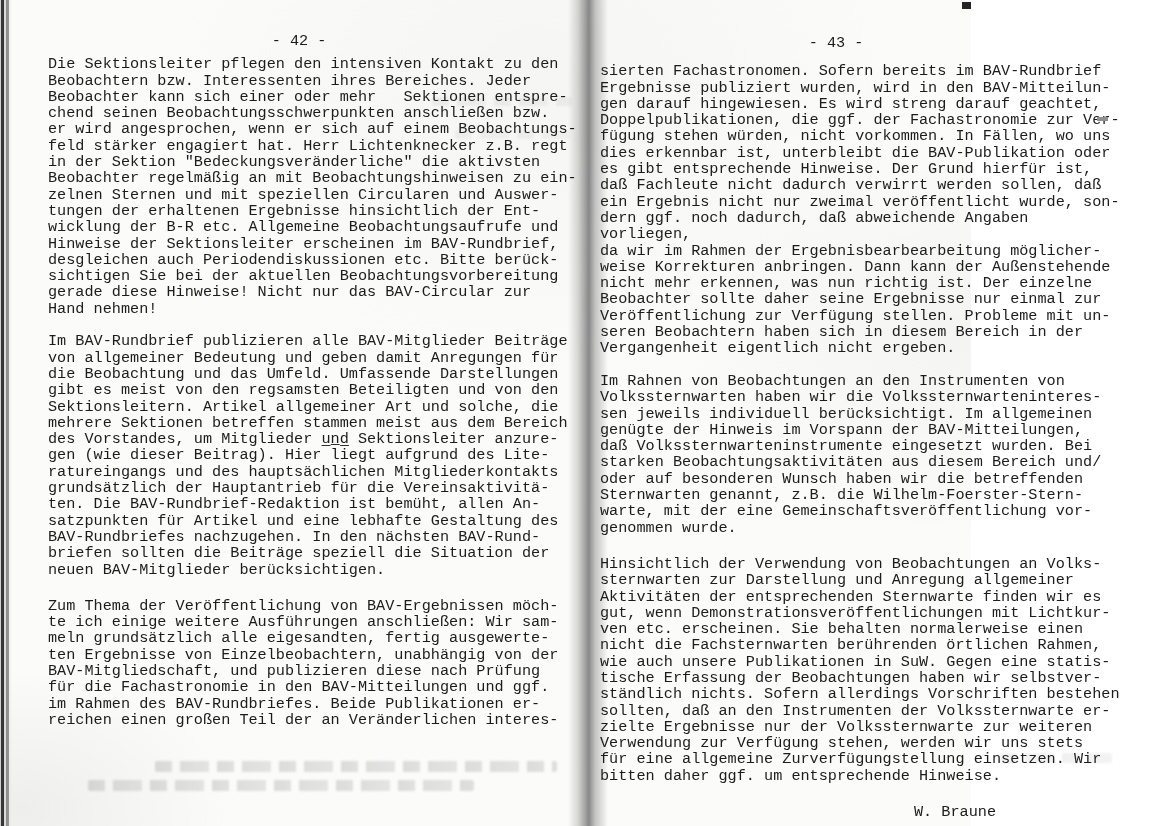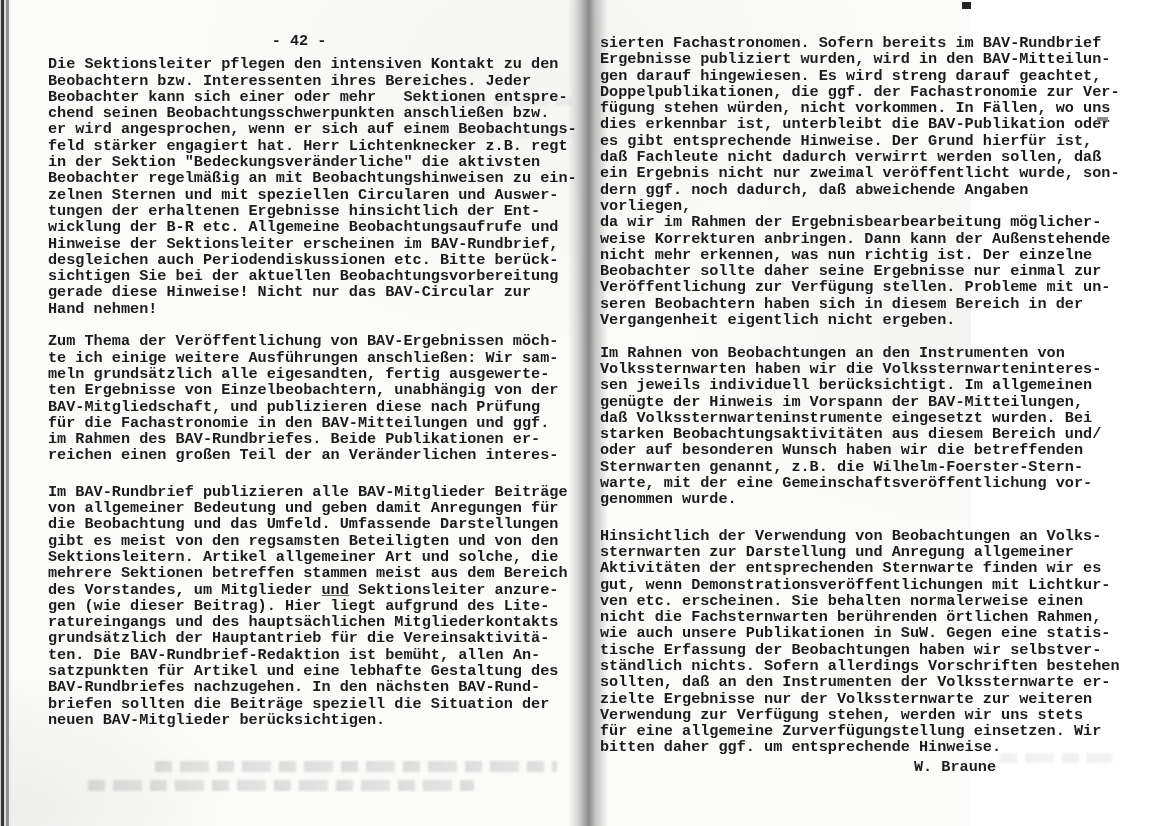--- a/index.html
+++ b/index.html
@@ -10,21 +10,20 @@
     background: #ffffff;
   }
   .scan {
     position: relative;
     width: 971px; height: 826px;
     background:
       radial-gradient(ellipse 300px 200px at 2% 98%, rgba(120,120,120,0.10), rgba(120,120,120,0) 70%),
       radial-gradient(ellipse 420px 300px at 99% 40%, rgba(130,130,130,0.06), rgba(130,130,130,0) 70%),
       radial-gradient(ellipse 500px 380px at 55% 10%, rgba(140,140,140,0.05), rgba(140,140,140,0) 75%),
       #fbfbfa;
-    font-weight: bold;
   }
   
   .edge-left {
     position: absolute; left: 0; top: 0; width: 12px; height: 826px;
     background: linear-gradient(90deg,
       #cfcfcf 0px, #cfcfcf 1px,
       #3a3a3a 1px, #343434 4px,
       #d8d8d6 4px, #dedede 6px,
       #8b8b8b 6px, #979797 9px,
       rgba(230,230,228,0.6) 9px, rgba(251,251,250,0) 12px);
@@ -50,21 +49,21 @@
     margin: 0 0 16.3px 0;
     white-space: pre-wrap;
   }
   .page p:last-of-type { margin-bottom: 0; margin-top: 20px; }
   .page-left  { left: 48px;  top: 33px; width: 530px; }
   .page-right { left: 600px; top: 35px; width: 520px; }
   .page-number { white-space: pre; text-align: center; }
   .page-left  .page-number { margin-bottom: 7px;  padding-right: 28px; }
   .page-right .page-number { margin-bottom: 12px; padding-right: 48px; }
   .signature {
-    margin-top: 3px;
+    margin-top: 20px;
     padding-left: 314px;
     white-space: pre;
   }
   
   .ghost {
     position: absolute;
     border-radius: 2px;
     background: repeating-linear-gradient(90deg,
       rgba(60,60,60,0.55) 0px, rgba(60,60,60,0.45) 17px,
       rgba(60,60,60,0) 17px, rgba(60,60,60,0) 25px,
@@ -106,46 +105,47 @@
 in der Sektion "Bedeckungsveränderliche" die aktivsten
 Beobachter regelmäßig an mit Beobachtungshinweisen zu ein-
 zelnen Sternen und mit speziellen Circularen und Auswer-
 tungen der erhaltenen Ergebnisse hinsichtlich der Ent-
 wicklung der B-R etc. Allgemeine Beobachtungsaufrufe und
 Hinweise der Sektionsleiter erscheinen im BAV-Rundbrief,
 desgleichen auch Periodendiskussionen etc. Bitte berück-
 sichtigen Sie bei der aktuellen Beobachtungsvorbereitung
 gerade diese Hinweise! Nicht nur das BAV-Circular zur
 Hand nehmen!</p>
-    <p>Zum Thema der Veröffentlichung von BAV-Ergebnissen möch-
-te ich einige weitere Ausführungen anschließen: Wir sam-
-meln grundsätzlich alle eigesandten, fertig ausgewerte-
-ten Ergebnisse von Einzelbeobachtern, unabhängig von der
-BAV-Mitgliedschaft, und publizieren diese nach Prüfung
-für die Fachastronomie in den BAV-Mitteilungen und ggf.
-im Rahmen des BAV-Rundbriefes. Beide Publikationen er-
-reichen einen großen Teil der an Veränderlichen interes-</p>
     <p>Im BAV-Rundbrief publizieren alle BAV-Mitglieder Beiträge
 von allgemeiner Bedeutung und geben damit Anregungen für
 die Beobachtung und das Umfeld. Umfassende Darstellungen
 gibt es meist von den regsamsten Beteiligten und von den
 Sektionsleitern. Artikel allgemeiner Art und solche, die
 mehrere Sektionen betreffen stammen meist aus dem Bereich
 des Vorstandes, um Mitglieder u̲n̲d̲ Sektionsleiter anzure-
 gen (wie dieser Beitrag). Hier liegt aufgrund des Lite-
 ratureingangs und des hauptsächlichen Mitgliederkontakts
 grundsätzlich der Hauptantrieb für die Vereinsaktivitä-
 ten. Die BAV-Rundbrief-Redaktion ist bemüht, allen An-
 satzpunkten für Artikel und eine lebhafte Gestaltung des
 BAV-Rundbriefes nachzugehen. In den nächsten BAV-Rund-
 briefen sollten die Beiträge speziell die Situation der
 neuen BAV-Mitglieder berücksichtigen.</p>
+    <p>Zum Thema der Veröffentlichung von BAV-Ergebnissen möch-
+te ich einige weitere Ausführungen anschließen: Wir sam-
+meln grundsätzlich alle eigesandten, fertig ausgewerte-
+ten Ergebnisse von Einzelbeobachtern, unabhängig von der
+BAV-Mitgliedschaft, und publizieren diese nach Prüfung
+für die Fachastronomie in den BAV-Mitteilungen und ggf.
+im Rahmen des BAV-Rundbriefes. Beide Publikationen er-
+reichen einen großen Teil der an Veränderlichen interes-</p>
   </div>
 
   <div class="page page-right">
+    <div class="page-number">- 43 -</div>
     <p>sierten Fachastronomen. Sofern bereits im BAV-Rundbrief
 Ergebnisse publiziert wurden, wird in den BAV-Mitteilun-
 gen darauf hingewiesen. Es wird streng darauf geachtet,
 Doppelpublikationen, die ggf. der Fachastronomie zur Ver-
 fügung stehen würden, nicht vorkommen. In Fällen, wo uns
 dies erkennbar ist, unterbleibt die BAV-Publikation oder
 es gibt entsprechende Hinweise. Der Grund hierfür ist,
 daß Fachleute nicht dadurch verwirrt werden sollen, daß
 ein Ergebnis nicht nur zweimal veröffentlicht wurde, son-
 dern ggf. noch dadurch, daß abweichende Angaben vorliegen,

